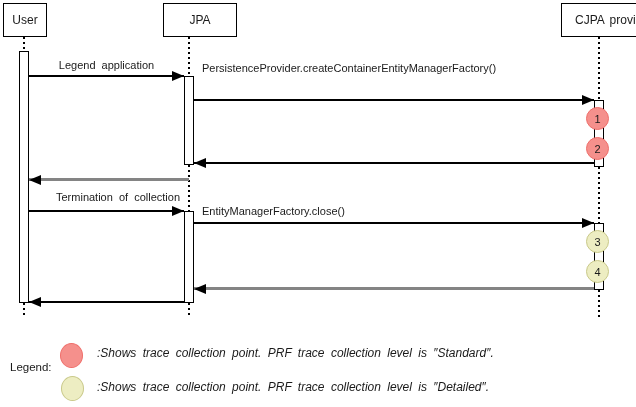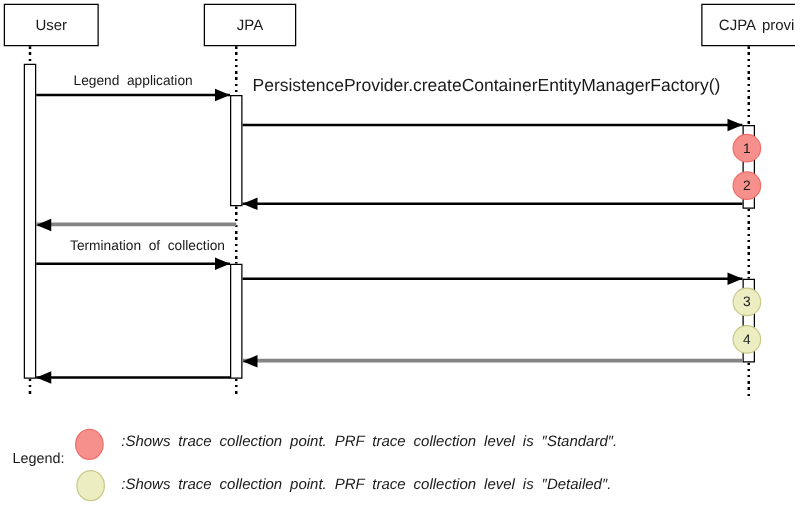--- a/index.html
+++ b/index.html
@@ -18,39 +18,39 @@
   }
   .activation{
     position:absolute;width:10px;border:1px solid #000;background:#fff;box-sizing:border-box;
   }
   .hline{position:absolute;height:2px;background:#000;}
   .hline.gray{background:#848484;height:3px;}
   .head-r{position:absolute;width:0;height:0;border-top:5px solid transparent;border-bottom:5px solid transparent;border-left:12px solid #000;}
   .head-l{position:absolute;width:0;height:0;border-top:5px solid transparent;border-bottom:5px solid transparent;border-right:12px solid #000;}
   .msg-label{position:absolute;font-size:11px;white-space:nowrap;word-spacing:3px;}
   .msg-label.center{text-align:center;}
-  .msg-block{position:absolute;font-size:14px;line-height:15px;white-space:nowrap;word-spacing:1px;}
+  .msg-block{position:absolute;font-size:11px;line-height:15px;white-space:nowrap;word-spacing:1px;}
   .trace{
     position:absolute;width:23px;height:23px;border-radius:50%;box-sizing:border-box;
     display:flex;align-items:center;justify-content:center;font-size:11px;color:#1a1a1a;
   }
   .trace.standard{background:#f5908c;border:1px solid #ef6f6b;}
   .trace.detailed{background:#ededc2;border:1px solid #c9c98a;}
   .legend-title{position:absolute;font-size:11.5px;word-spacing:2px;margin-top:16px;}
   .legend-swatch{position:absolute;width:23px;height:25px;border-radius:50%;box-sizing:border-box;}
   .legend-swatch.standard{background:#f5908c;border:1px solid #ef6f6b;}
   .legend-swatch.detailed{background:#ededc2;border:1px solid #c9c98a;}
   .legend-text{position:absolute;font-size:12px;white-space:nowrap;word-spacing:3px;font-style:italic;}
 </style>
 </head>
 <body>
 
 <div class="canvas">
 
-  <div class="actor" style="left:3px;width:76px;">
+  <div class="actor" style="left:3px;width:44px;">
     <span>User</span>
   </div>
   <div class="actor" style="left:163px;width:74px;">
     <span>JPA</span>
   </div>
   <div class="actor" style="left:524px;width:106px;margin-left:37px;">
     <span>CJPA provider</span>
   </div>
 
   <div class="lifeline" style="left:23px;top:37px;height:14px;"></div>
@@ -81,20 +81,21 @@
   <div class="hline" style="left:194px;top:162px;width:400px;"></div>
   <div class="head-l" style="left:194px;top:158px;"></div>
 
   <div class="hline gray" style="left:29px;top:178px;width:160px;"></div>
   <div class="head-l" style="left:29px;top:175px;"></div>
 
   <div class="msg-label" style="left:56px;top:191px;">Termination of collection</div>
   <div class="hline" style="left:29px;top:210px;width:155px;"></div>
   <div class="head-r" style="left:172px;top:206px;"></div>
 
+  <div class="msg-label" style="left:202px;top:205px;">EntityManagerFactory.close()</div>
   <div class="hline" style="left:194px;top:222px;width:400px;"></div>
   <div class="head-r" style="left:582px;top:218px;"></div>
 
   <div class="hline gray" style="left:194px;top:287px;width:400px;"></div>
   <div class="head-l" style="left:194px;top:284px;"></div>
 
   <div class="hline" style="left:29px;top:301px;width:155px;"></div>
   <div class="head-l" style="left:29px;top:297px;"></div>
 
   <div class="trace standard" style="left:586px;top:107px;">

